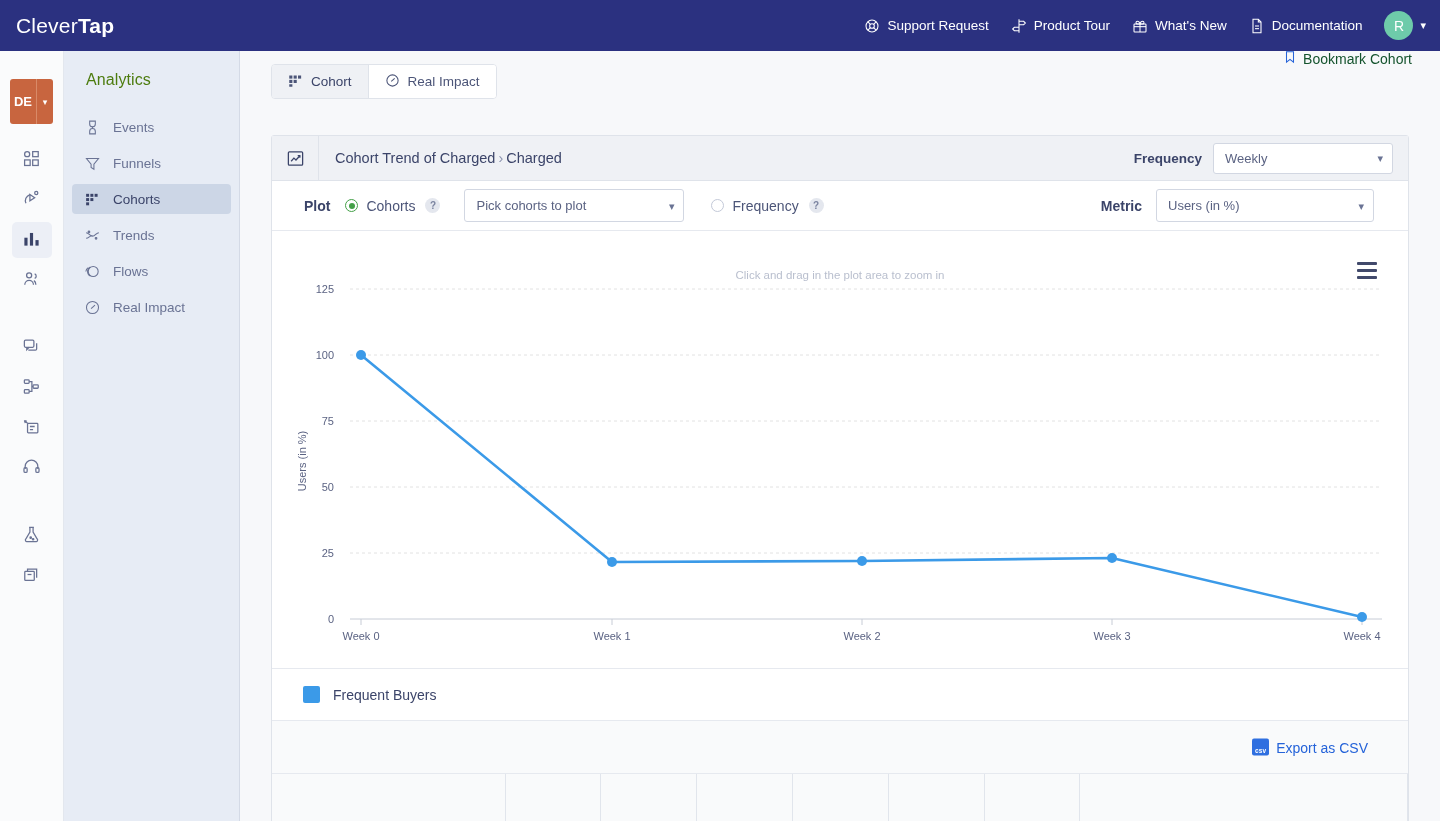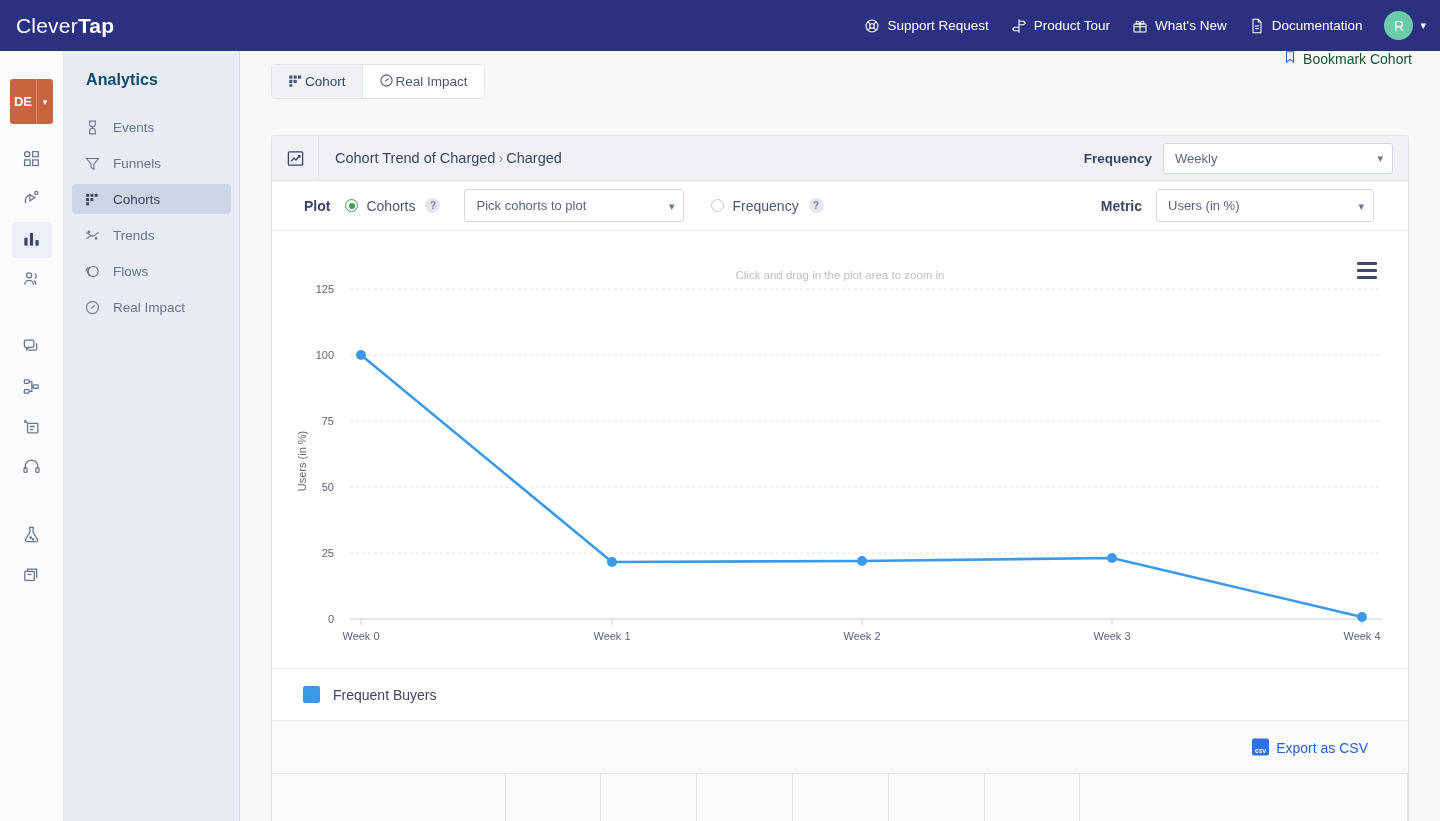--- a/index.html
+++ b/index.html
@@ -71,21 +71,21 @@
   .rail-ic.active { background: #eceff6; color: #3b4469; }
   .rail-gap { height: 28px; }
 
   
   .sidepanel {
     position: absolute; top: 51px; left: 64px;
     width: 176px; height: 770px;
     background: #e7ecf5; border-right: 1px solid #d4dae6;
   }
   .sp-title {
-    font-size: 16px; font-weight: 700; color: #0c4a6e;
+    font-size: 16px; font-weight: 400; color: #4d7c0f;
     padding: 20px 0 0 22px; letter-spacing: .1px;
   }
   .sp-list { margin-top: 23px; }
   .sp-item {
     display: flex; align-items: center; gap: 12px;
     height: 30px; margin: 0 8px 6px 8px; padding-left: 12px;
     border-radius: 4px; color: #6a7394; font-size: 13.5px; cursor: pointer;
   }
   .sp-item.active { background: #ccd6e6; color: #3b4469; }
   .sp-item svg { display: block; flex: none; }
@@ -100,21 +100,21 @@
     position: absolute; top: -1px; right: 28px;
     display: flex; align-items: center; gap: 6px;
     color: #14532d; font-size: 14px; cursor: pointer;
   }
   .tabs {
     position: absolute; top: 13px; left: 31px;
     display: flex; background: #ffffff;
     border: 1px solid #dfe3ea; border-radius: 4px; overflow: hidden;
   }
   .tab {
-    display: flex; align-items: center; gap: 2px;
+    display: flex; align-items: center; gap: 8px;
     height: 33px; padding: 0 16px;
     font-size: 13.5px; color: #4c5578; cursor: pointer; background: #ffffff;
   }
   .tab.active {
     background: #eff1f5; border-right: 1px solid #dfe3ea;
     color: #3b4469;
   }
 
   
   .card {
@@ -524,21 +524,21 @@
           <rect x="3" y="3.5" width="18" height="17" rx="1.3"></rect>
           <path d="M6.5 15.5l3.5-4 2.6 2.4L17.5 8.5"></path>
             <path d="M14.8 8.5h2.7v2.7"></path>
         </svg>
       </div>
       <div class="ch-title">
         <span>Cohort Trend of Charged</span><span class="sep">›</span><span>Charged</span>
       </div>
       <div class="ch-right">
         <span class="lbl-bold">Frequency</span>
-        <div class="select" style="width:230px;">
+        <div class="select" style="width:180px;">
           <span>Weekly</span>
           <span class="sel-caret">▾</span>
         </div>
       </div>
     </div>
 
     <div class="controls">
       <span class="ctl-label">Plot</span>
       <div class="radio on" style="margin-left:15px;"></div>
       <span class="radio-txt" style="margin-left:8px;">Cohorts</span>

